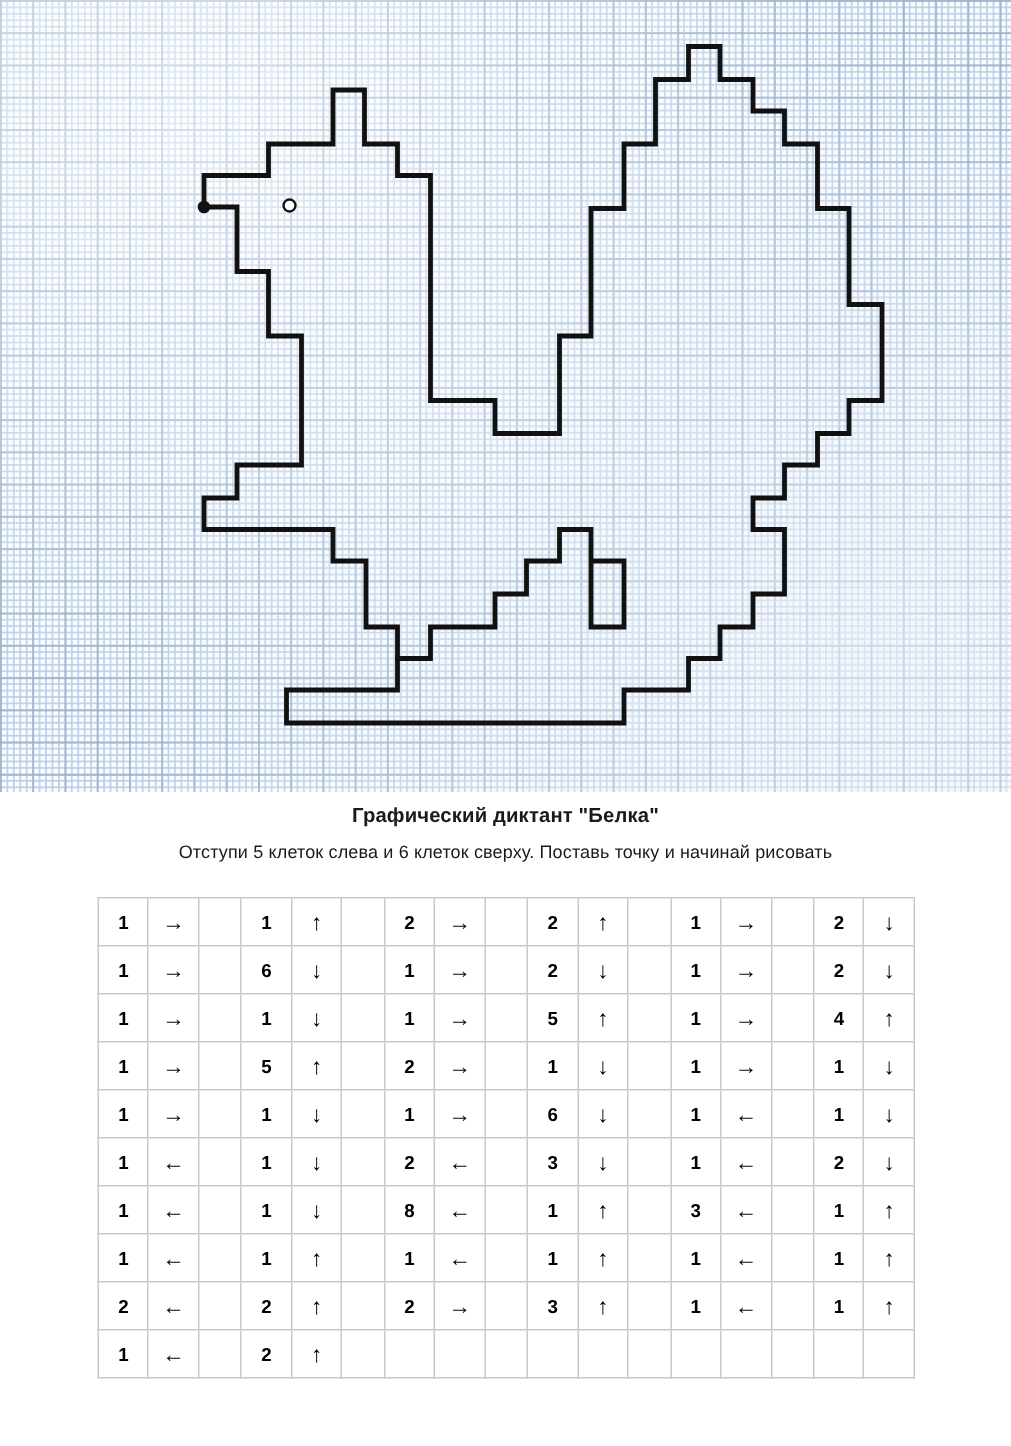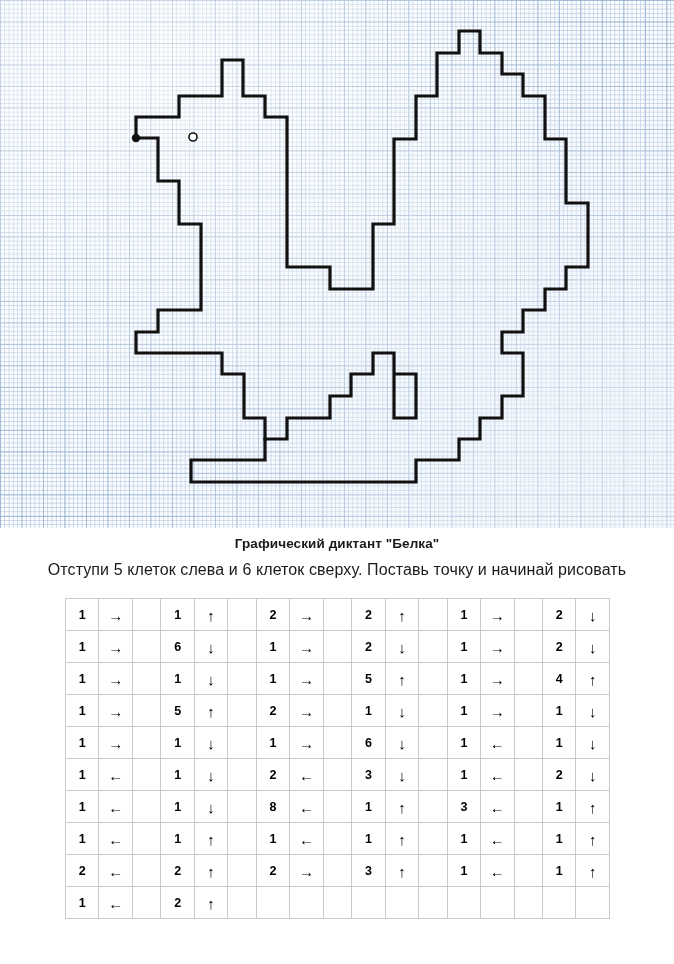--- a/index.html
+++ b/index.html
@@ -48,21 +48,21 @@
     text-align: center;
   }
   #title-text {
     font-weight: bold;
     font-size: 13.5px;
     color: #1a1a1a;
     margin-top: 8px;
     letter-spacing: .1px;
   }
   #instruction-text {
-    font-size: 16px;
+    font-size: 12px;
     color: #1a1a1a;
     margin-top: 10px;
     letter-spacing: .1px;
   }
 
   
   #table-wrap {
     position: absolute;
     left: 65px;
     top: 598px;

